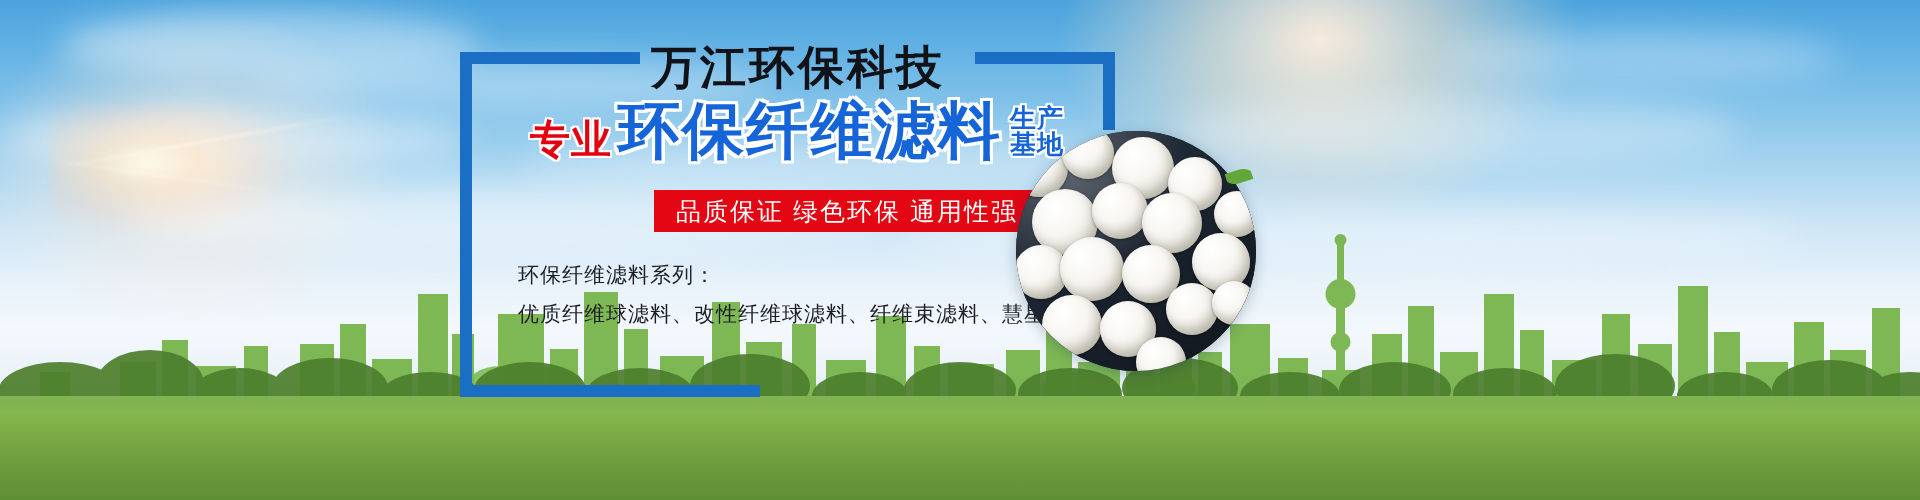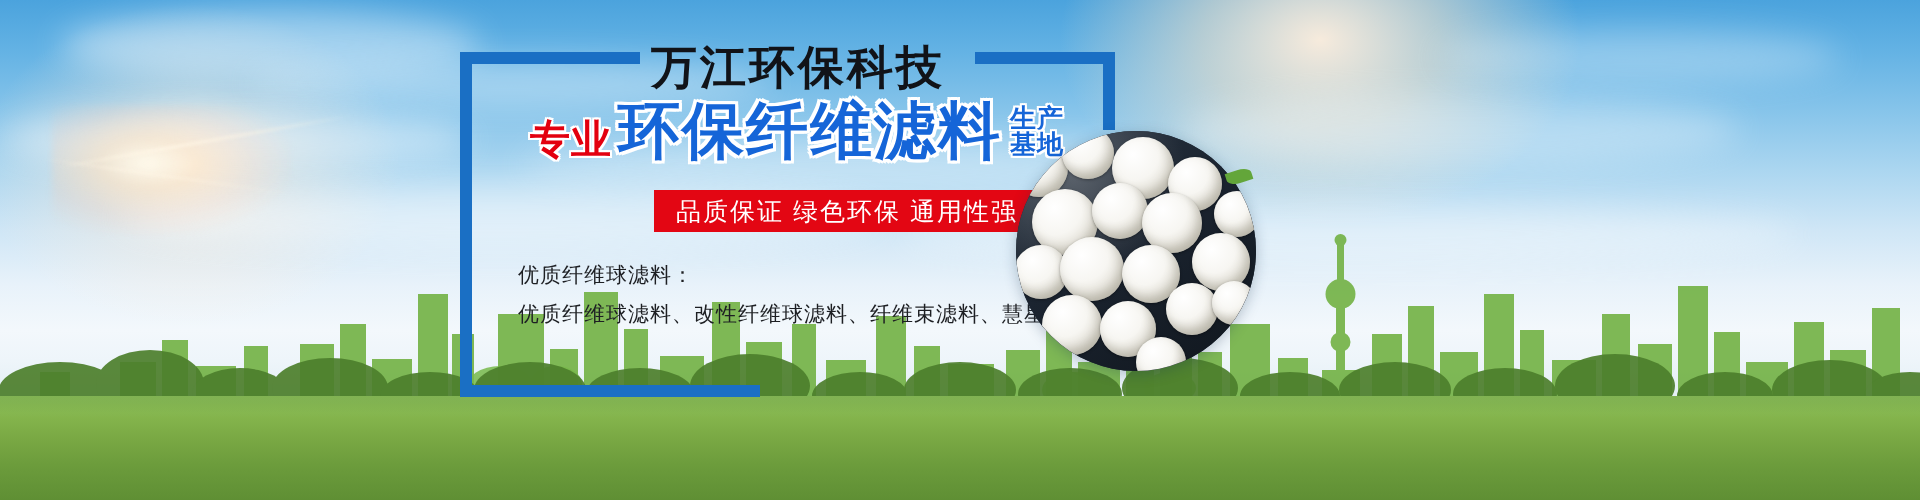--- a/index.html
+++ b/index.html
@@ -291,21 +291,21 @@
     <span class="zhuanye">专业</span>
     <span class="core">环保纤维滤料</span>
     <span class="suffix">
       <span>生产</span>
       <span>基地</span>
     </span>
   </div>
 
   <div id="slogan-bar">品质保证  绿色环保  通用性强  操作安全</div>
 
-  <div class="body-line" id="series-label">优质纤维球滤料：</div>
+  <div class="body-line" id="series-label">环保纤维滤料系列：</div>
   <div class="body-line" id="series-items">优质纤维球滤料、改性纤维球滤料、纤维束滤料、慧星式纤维滤料</div>
 
   <div id="product-circle">
     <div class="bg"></div>
     <div class="ball" style="left:-6px;  top:8px;   width:58px; height:58px;"></div>
     <div class="ball" style="left:46px;  top:-4px;  width:52px; height:52px;"></div>
     <div class="ball" style="left:96px;  top:6px;   width:62px; height:62px;"></div>
     <div class="ball" style="left:152px; top:26px;  width:54px; height:54px;"></div>
     <div class="ball" style="left:198px; top:60px;  width:46px; height:46px;"></div>
     <div class="ball" style="left:16px;  top:58px;  width:66px; height:66px;"></div>

